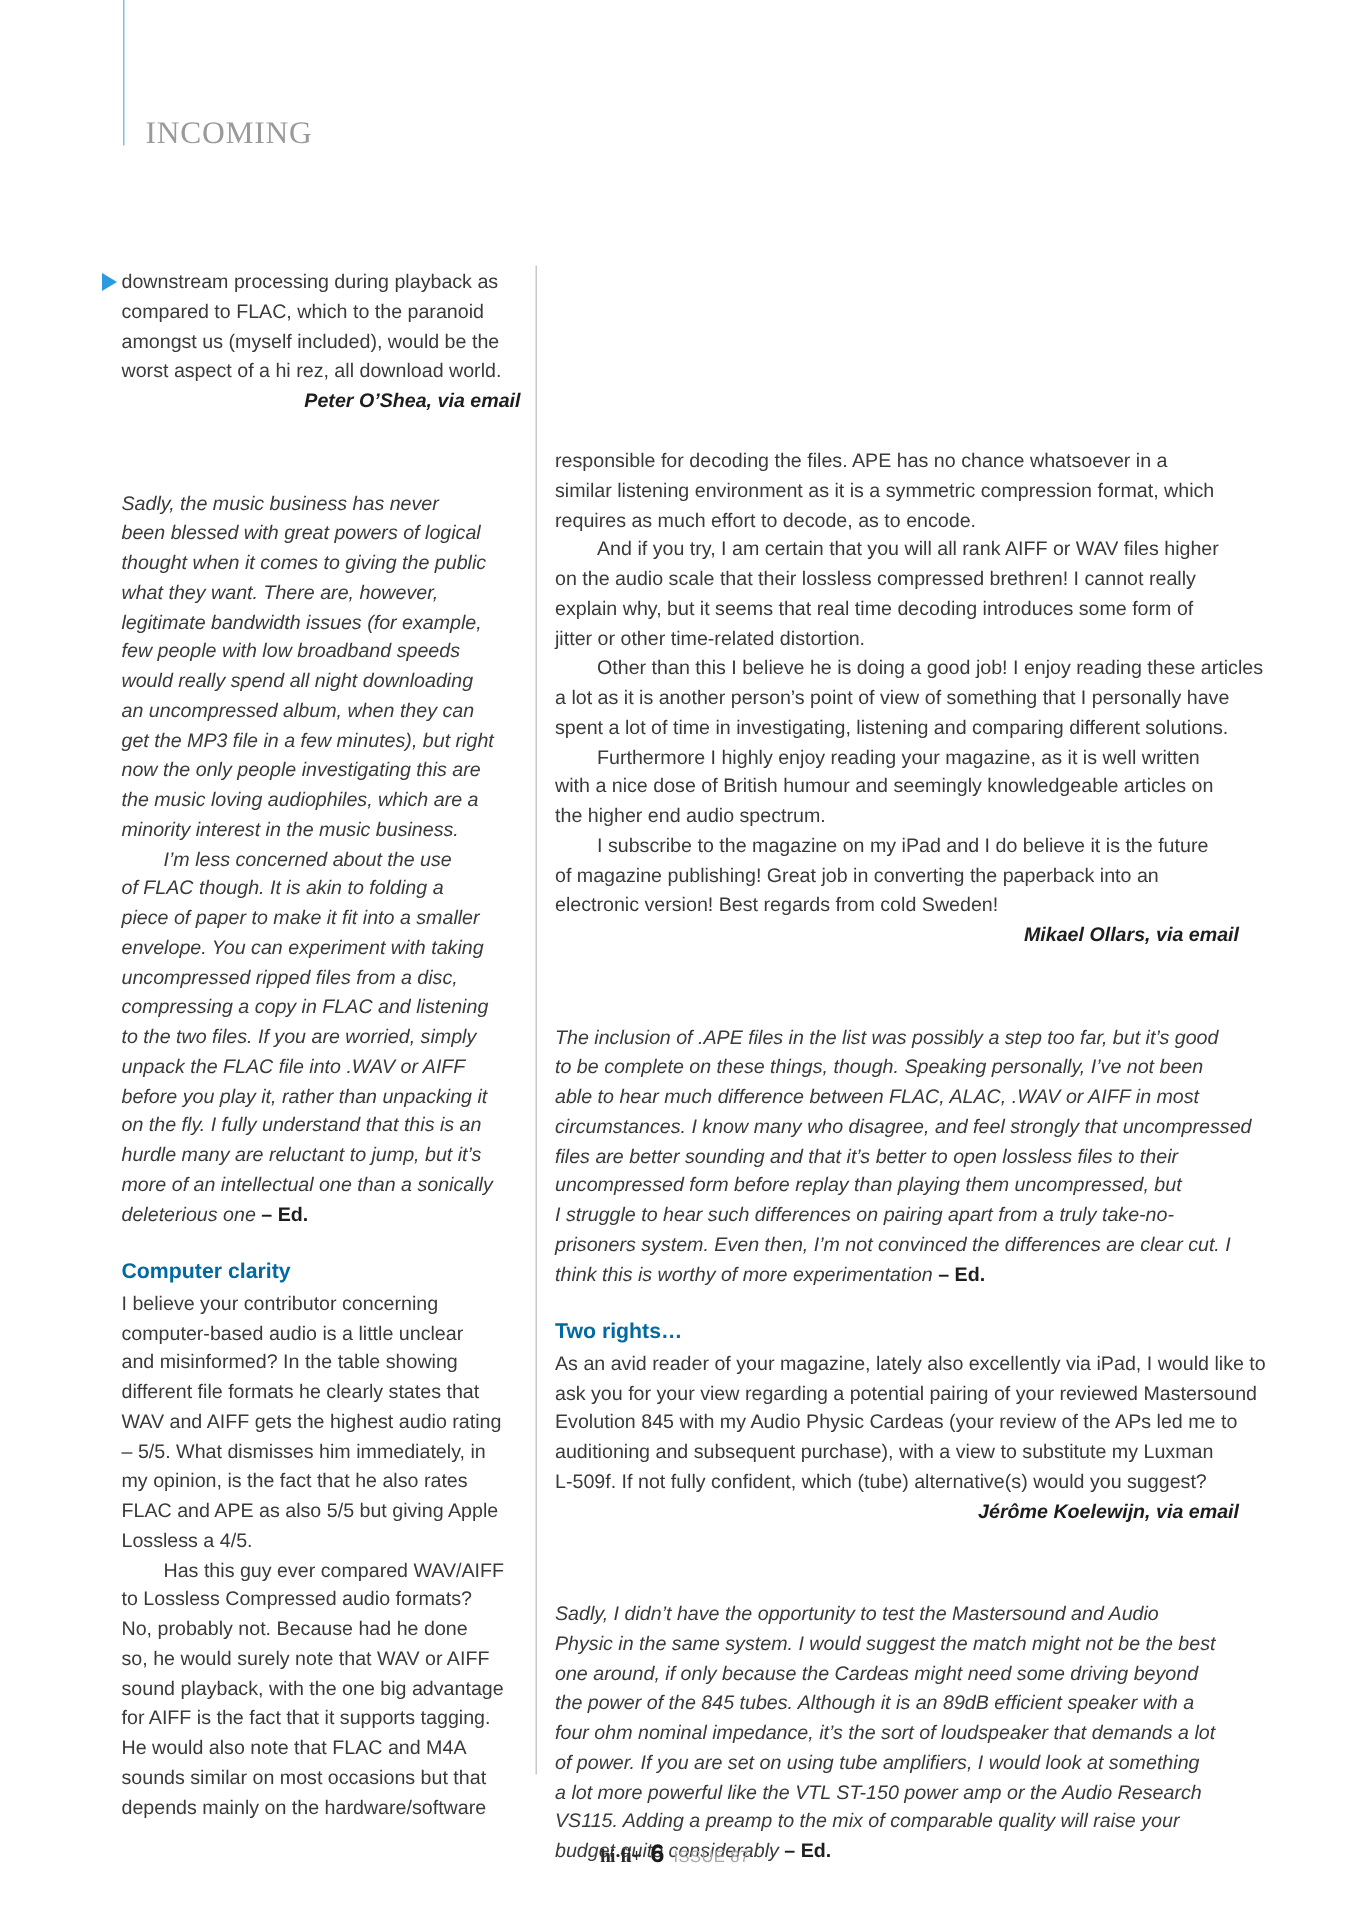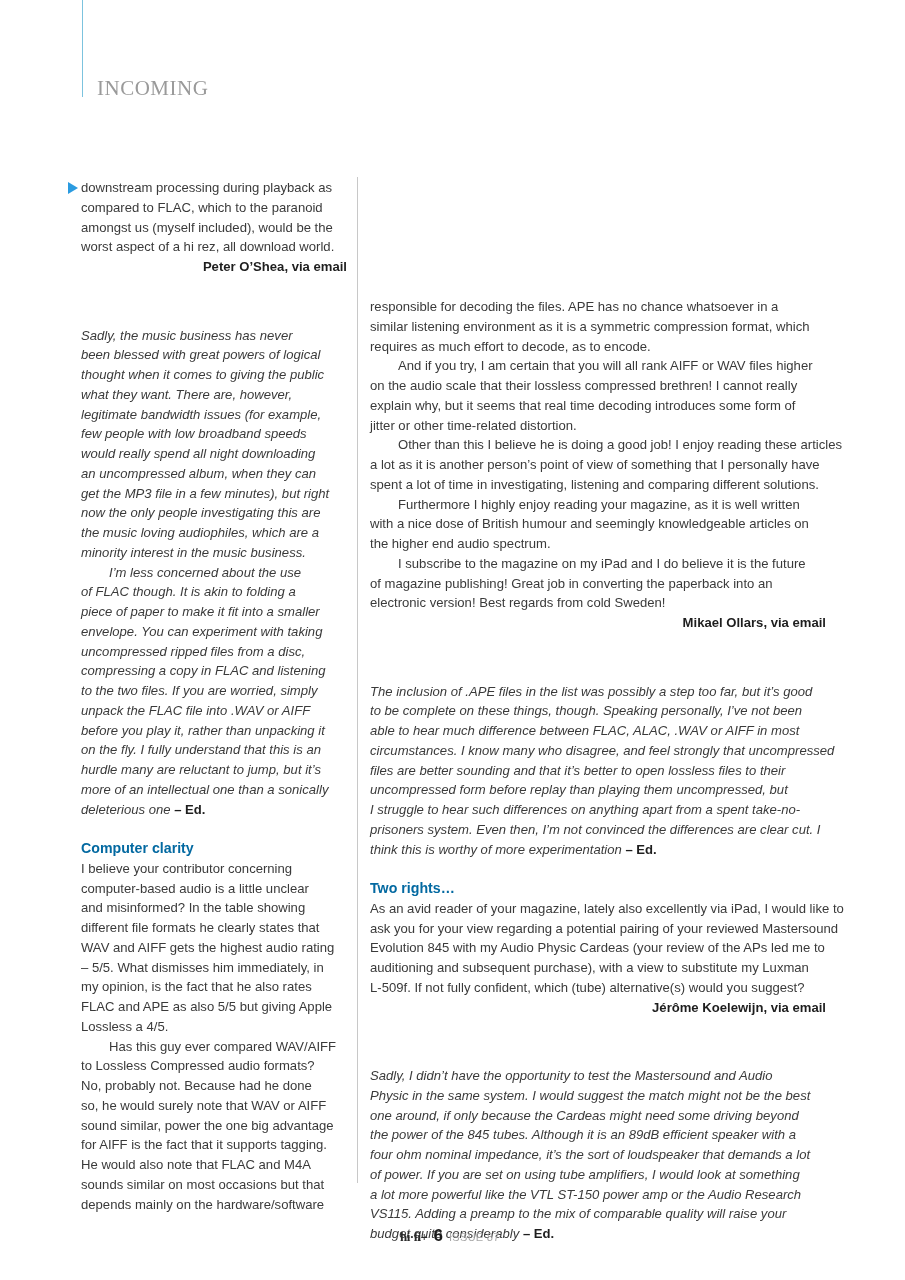--- a/index.html
+++ b/index.html
@@ -7,21 +7,21 @@
          font-family:"Liberation Sans", sans-serif; color:#3a3a3a; }
   .accent-rule { position:absolute; left:82px; top:0; width:1px; height:97px; background:#7cc3de; }
   .section-title { position:absolute; left:97px; top:76px; font-family:"Liberation Serif", serif;
                    font-size:21px; letter-spacing:0.5px; color:#9a9a9a;text-align:center; }
   .col-divider { position:absolute; left:357px; top:177px; width:1px; height:1006px; background:#c8c8c8; }
   .col { position:absolute; font-size:13.1px; line-height:19.75px; }
   .col-left { left:81px; top:178px; width:266px; }
   .col-right { left:370px; top:297px; width:456px; }
   p { margin:0; }
   .it { font-style:italic;margin-top:29px; }
-  .sig { text-align:right; font-weight:bold; color:#1e1e1e; }
+  .sig { text-align:right; font-weight:bold; color:#1e1e1e;font-style:italic; }
   .ed { font-style:normal; font-weight:bold; color:#1e1e1e; }
   .gap { height:19.75px; }
   .heading { font-weight:bold; font-size:14.2px; color:#0369a1; }
   .arrow { position:absolute; left:-13px; top:4px; width:0; height:0;
            border-top:6px solid transparent; border-bottom:6px solid transparent;
            border-left:10px solid #2a9be0; }
   .footer { position:absolute; left:400px; top:1226px; display:flex; align-items:baseline; gap:6px; }
   .logo { font-family:Liberation Serif, serif; font-weight:bold; font-size:13px; color:#2a2a2a; letter-spacing:-0.5px; }
   .pagenum { font-weight:bold; font-size:17px; color:#1a1a1a; }
   .issue { font-size:11px; color:#a8a8a8; letter-spacing:0.3px; }
@@ -91,21 +91,21 @@
       <span class="l">– 5/5. What dismisses him immediately, in</span>
       <span class="l">my opinion, is the fact that he also rates</span>
       <span class="l">FLAC and APE as also 5/5 but giving Apple</span>
       <span class="l">Lossless a 4/5.</span>
     </p>
     <p>
       <span class="l" style="padding-left:28px">Has this guy ever compared WAV/AIFF</span>
       <span class="l">to Lossless Compressed audio formats?</span>
       <span class="l">No, probably not. Because had he done</span>
       <span class="l">so, he would surely note that WAV or AIFF</span>
-      <span class="l">sound similar, power the one big advantage</span>
+      <span class="l">sound playback, with the one big advantage</span>
       <span class="l">for AIFF is the fact that it supports tagging.</span>
       <span class="l">He would also note that FLAC and M4A</span>
       <span class="l">sounds similar on most occasions but that</span>
       <span class="l">depends mainly on the hardware/software</span>
     </p>
   </div>
 </div>
 
 <div class="col col-right">
   <div>
@@ -140,21 +140,21 @@
   <div class="gap"></div>
 
   <div class="it">
     <p>
       <span class="l">The inclusion of .APE files in the list was possibly a step too far, but it’s good</span>
       <span class="l">to be complete on these things, though. Speaking personally, I’ve not been</span>
       <span class="l">able to hear much difference between FLAC, ALAC, .WAV or AIFF in most</span>
       <span class="l">circumstances. I know many who disagree, and feel strongly that uncompressed</span>
       <span class="l">files are better sounding and that it’s better to open lossless files to their</span>
       <span class="l">uncompressed form before replay than playing them uncompressed, but</span>
-      <span class="l">I struggle to hear such differences on anything apart from a spent take-no-</span>
+      <span class="l">I struggle to hear such differences on pairing apart from a truly take-no-</span>
       <span class="l">prisoners system. Even then, I’m not convinced the differences are clear cut. I</span>
       <span class="l"><span>think this is worthy of more experimentation</span> <span class="ed">– Ed.</span></span>
     </p>
   </div>
   <div class="gap"></div>
 
   <div>
     <p class="heading">Two rights…</p>
     <p>
       <span class="l">As an avid reader of your magazine, lately also excellently via iPad, I would like to</span>

